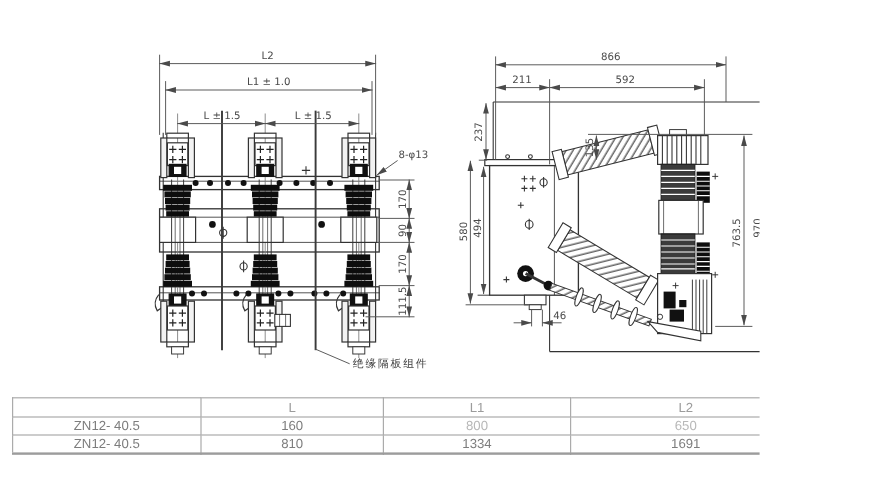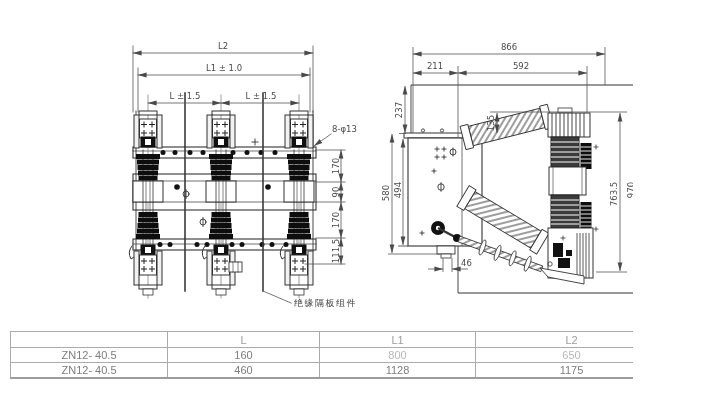--- a/index.html
+++ b/index.html
@@ -358,21 +358,21 @@
       <td>L2</td>
     </tr>
     <tr>
       <td>ZN12- 40.5</td>
       <td>160</td>
       <td class="faded">800</td>
       <td class="faded">650</td>
     </tr>
     <tr>
       <td>ZN12- 40.5</td>
-      <td>460</td>
-      <td>1128</td>
-      <td>1175</td>
+      <td>810</td>
+      <td>1334</td>
+      <td>1691</td>
     </tr>
   </tbody>
       </table>
 </div>
 
 </div>
 
 </body></html>

